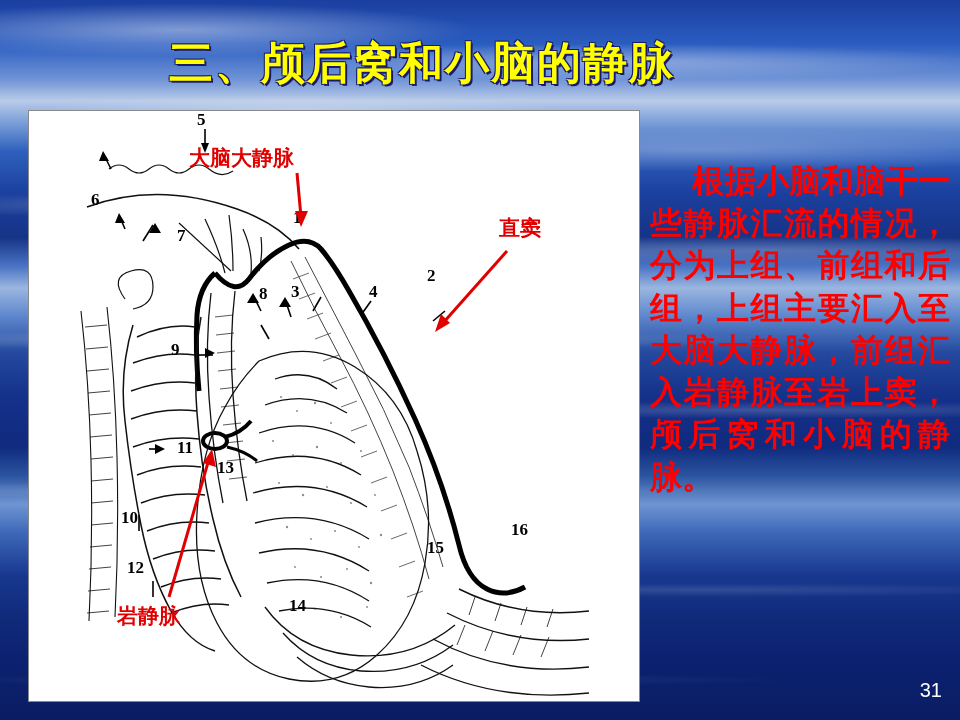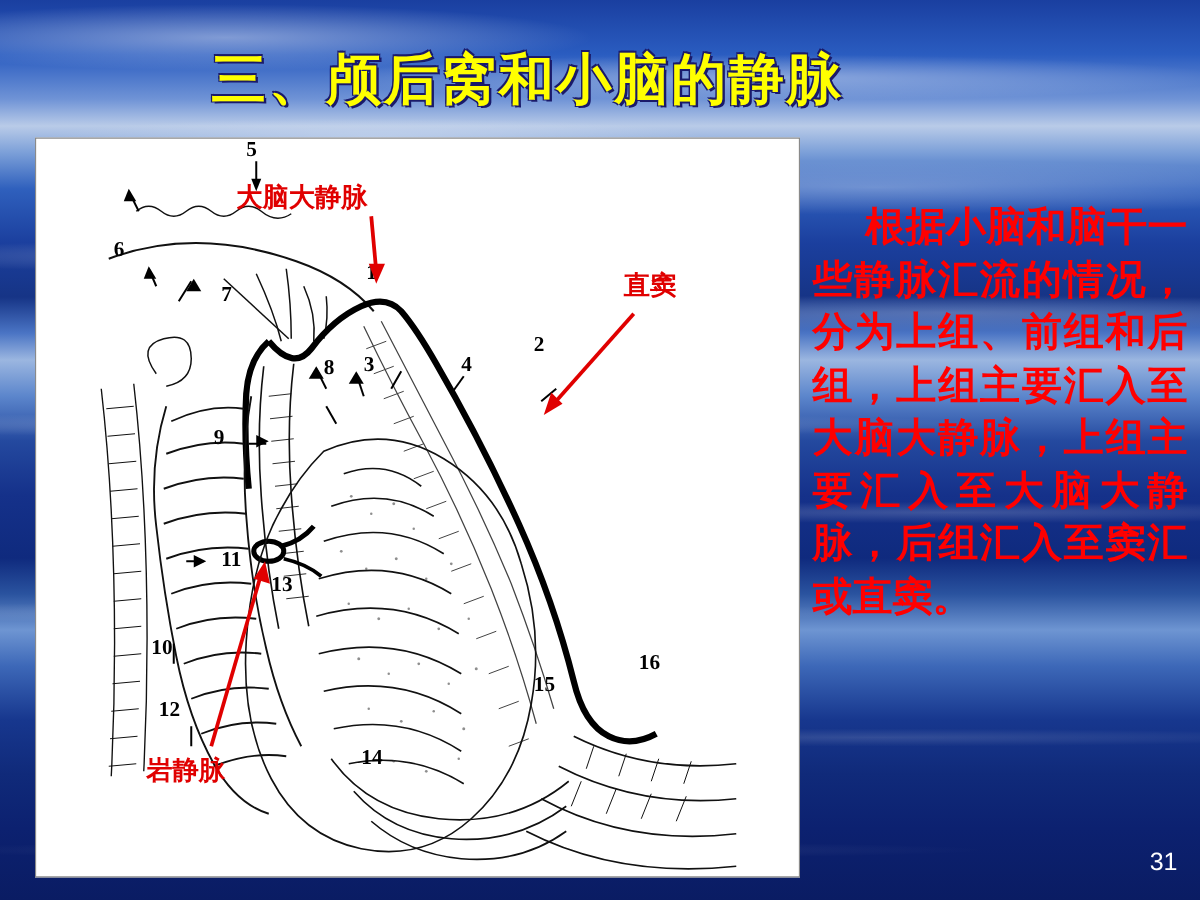--- a/index.html
+++ b/index.html
@@ -369,17 +369,17 @@
       </g>
 
       <text class="lbl-red" x="88" y="512">岩静脉</text>
       <g>
         <line x1="140" y1="486" x2="180" y2="348" stroke="#e00000" stroke-width="3"></line>
         <polygon points="183,338 187,356 174,352" fill="#e00000"></polygon>
       </g>
     </svg>
   </div>
 
-  <div class="body-text"><span class="indent"></span><span>根据小脑和脑干一些静脉汇流的情况，分为上组、前组和后组，上组主要汇入至大脑大静脉，上组主要汇入至大脑大静脉，后组汇入至窦汇或直窦。</span></div>
+  <div class="body-text"><span class="indent"></span><span>根据小脑和脑干一些静脉汇流的情况，分为上组、前组和后组，上组主要汇入至大脑大静脉，前组汇入岩静脉至岩上窦，颅后窝和小脑的静脉。</span></div>
 
   <div class="page-number">31</div>
 
 </div>
 
 </body></html>

